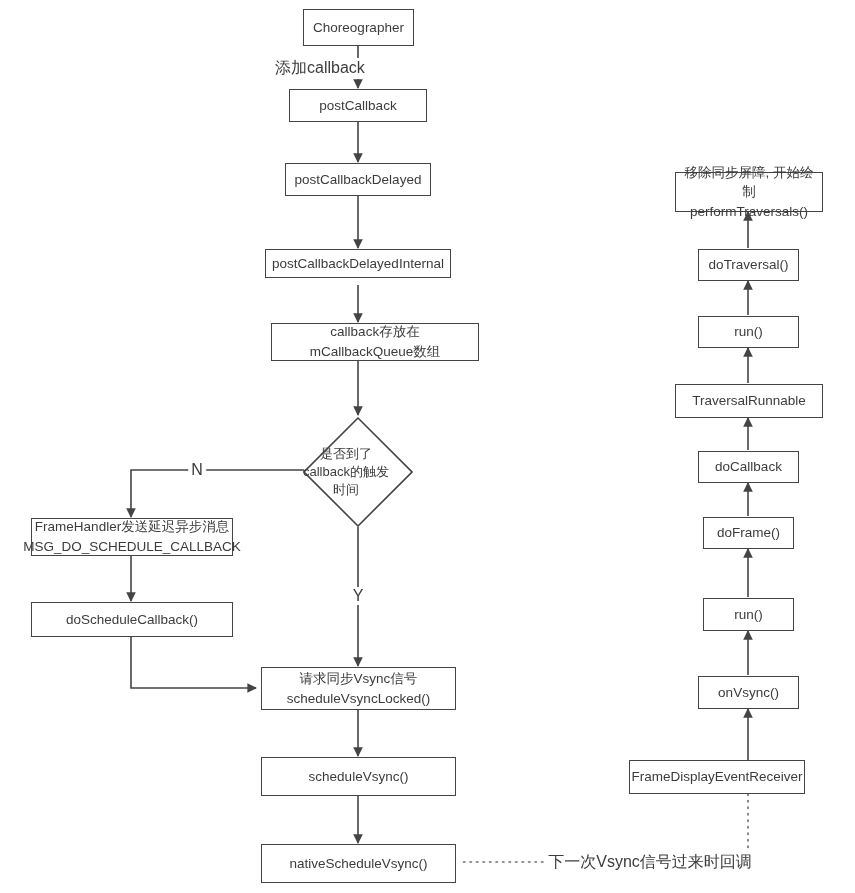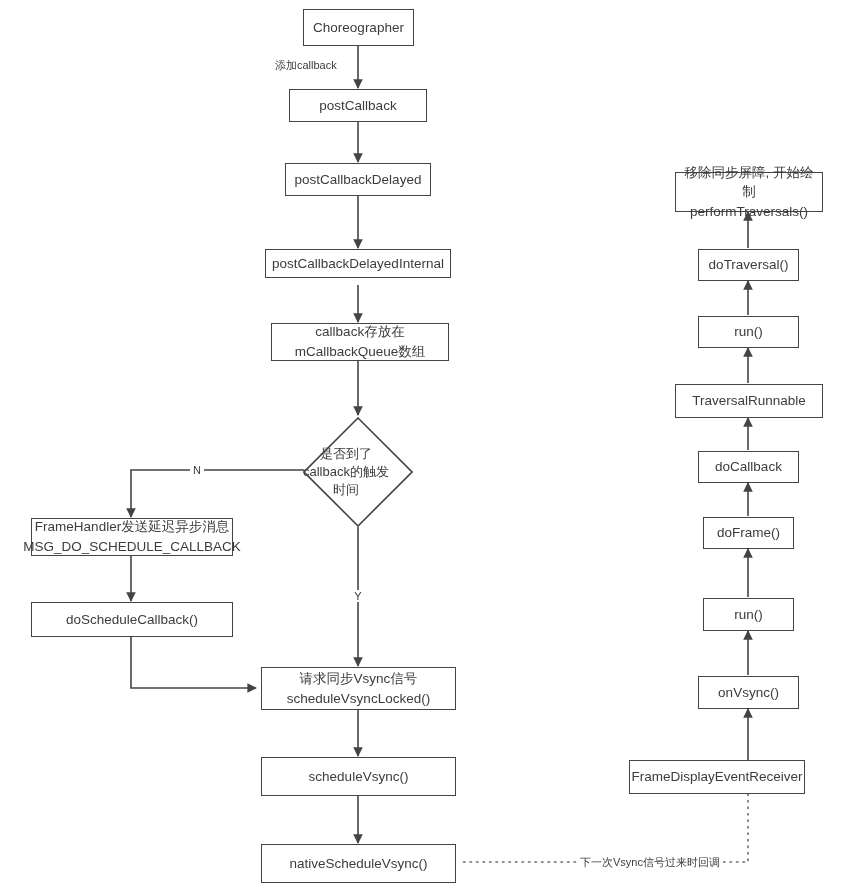--- a/index.html
+++ b/index.html
@@ -59,21 +59,21 @@
     position: relative;
     z-index: 2;
     text-align: center;
     font-size: 13px;
     line-height: 1.4;
     color: #3c3c3c;
     white-space: pre-line;
   }
   .edge-label {
     position: absolute;
-    font-size: 11px;
+    font-size: 16px;
     color: #3c3c3c;
     background: #ffffff;
     padding: 0 3px;
     white-space: nowrap;
     text-align: center;
   }
   .edge-label.centered {
     transform: translate(-50%, -50%);
   }
 </style>
@@ -128,21 +128,21 @@
   </svg>
 
   <div class="node" style="left:303px; top:9px; width:111px; height:37px;">Choreographer</div>
 
   <div class="node" style="left:289px; top:89px; width:138px; height:33px;">postCallback</div>
 
   <div class="node" style="left:285px; top:163px; width:146px; height:33px;">postCallbackDelayed</div>
 
   <div class="node" style="left:265px; top:249px; width:186px; height:29px;">postCallbackDelayedInternal</div>
 
-  <div class="node" style="left:271px; top:323px; width:178px; height:38px;">callback存放在
+  <div class="node" style="left:271px; top:323px; width:208px; height:38px;">callback存放在
 mCallbackQueue数组</div>
 
   <div class="diamond-wrap" style="left:303px; top:417px; width:110px; height:110px;">
     <svg class="diamond-shape" viewBox="0 0 110 110" xmlns="http://www.w3.org/2000/svg">
       <polygon points="55,1 109,55 55,109 1,55" fill="#ffffff" stroke="#444444" stroke-width="1.6"></polygon>
     </svg>
     <div class="diamond-label">是否到了
 callback的触发
 时间</div>
   </div>

